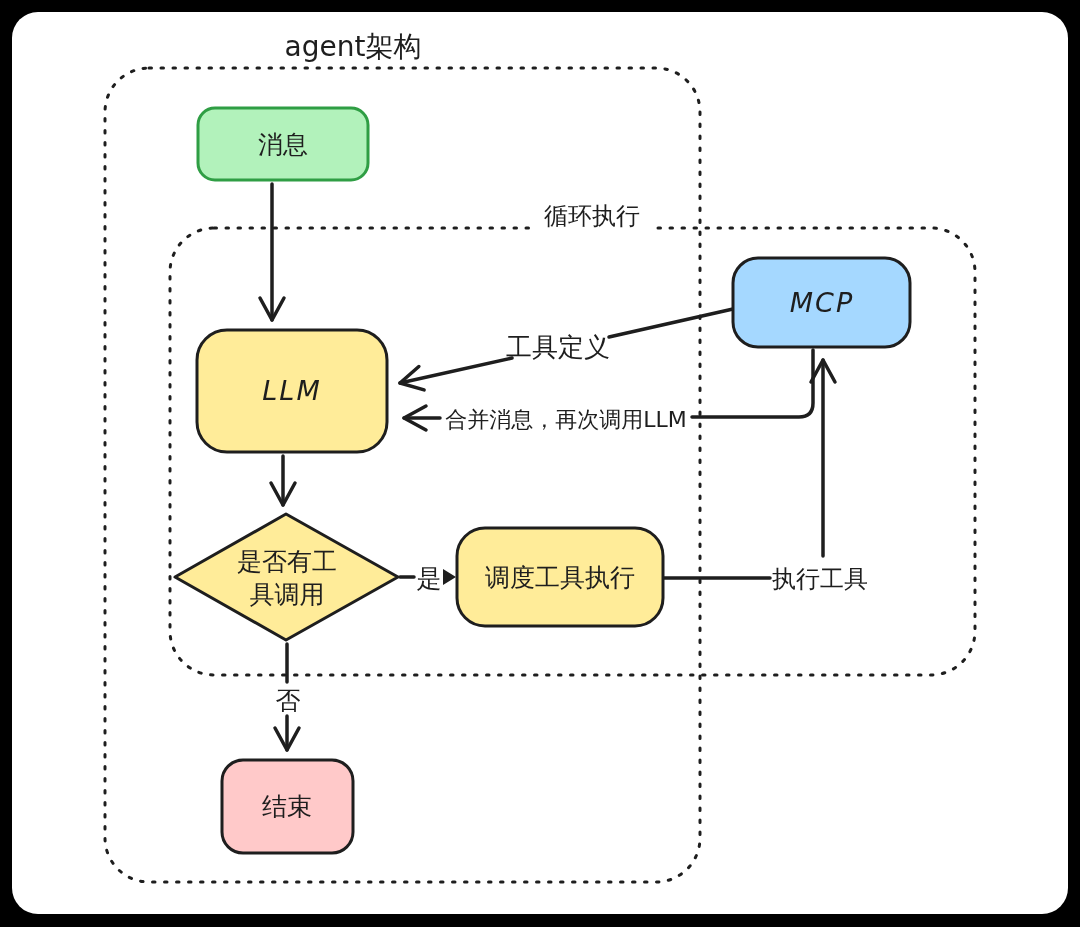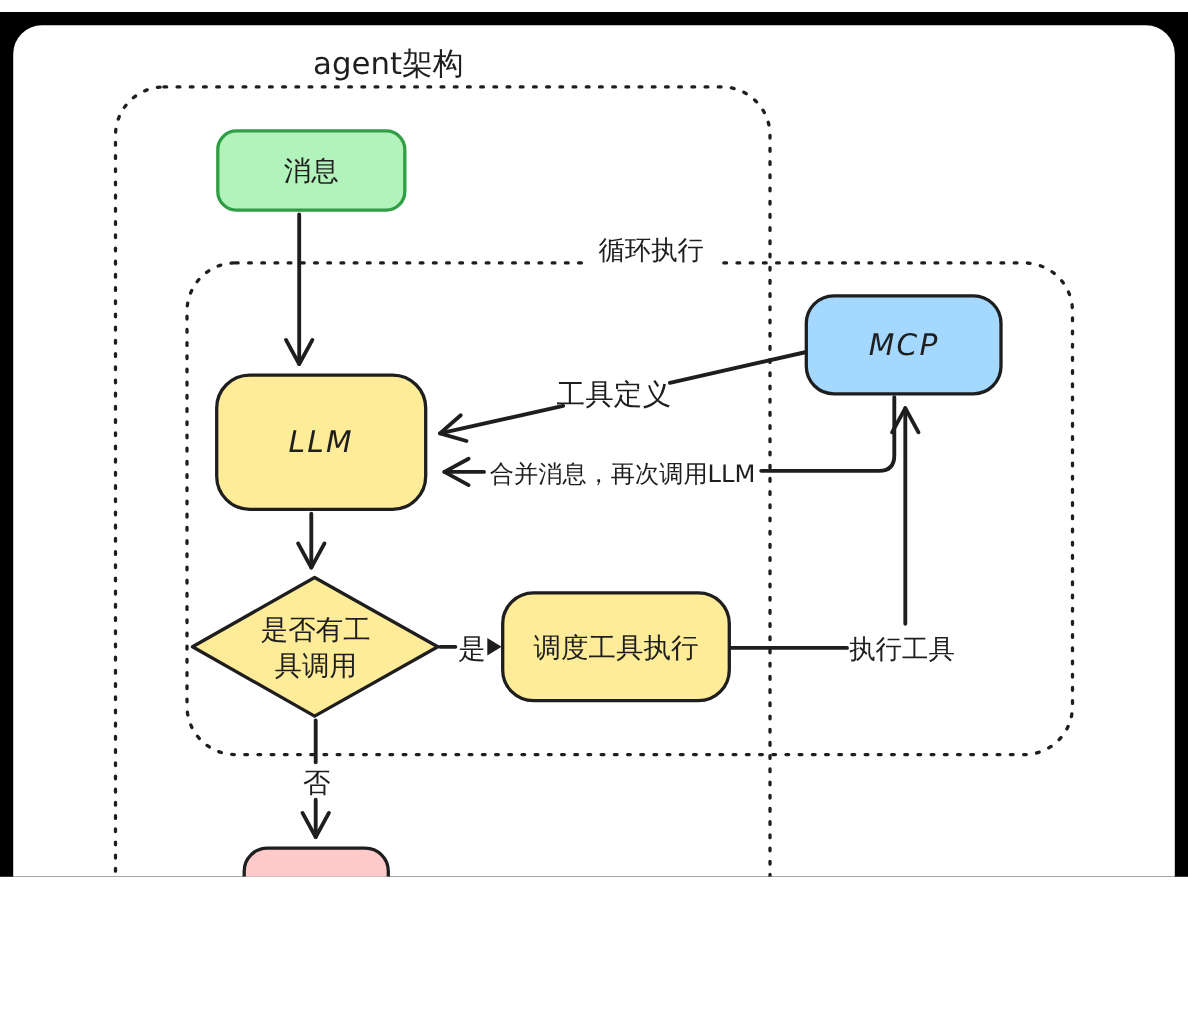--- a/index.html
+++ b/index.html
@@ -1,22 +1,21 @@
 <!DOCTYPE html>
 <html><head>
 <meta charset="utf-8">
 <style>
   html, body { margin: 0; padding: 0; }
   .frame {
     width: 1080px;
-    height: 786px;
+    height: 927px;
     background: #000000;
     position: relative;
     overflow: hidden;
-    margin-top: 11px;
   }
   svg { position: absolute; left: 0; top: 0; }
   svg text {
     font-family: "DejaVu Sans", "Liberation Sans", sans-serif;
     fill: #1e1e1e;
   }
   .node-rect { stroke-width: 3; }
   .dashed {
     fill: none;
     stroke-width: 3;

